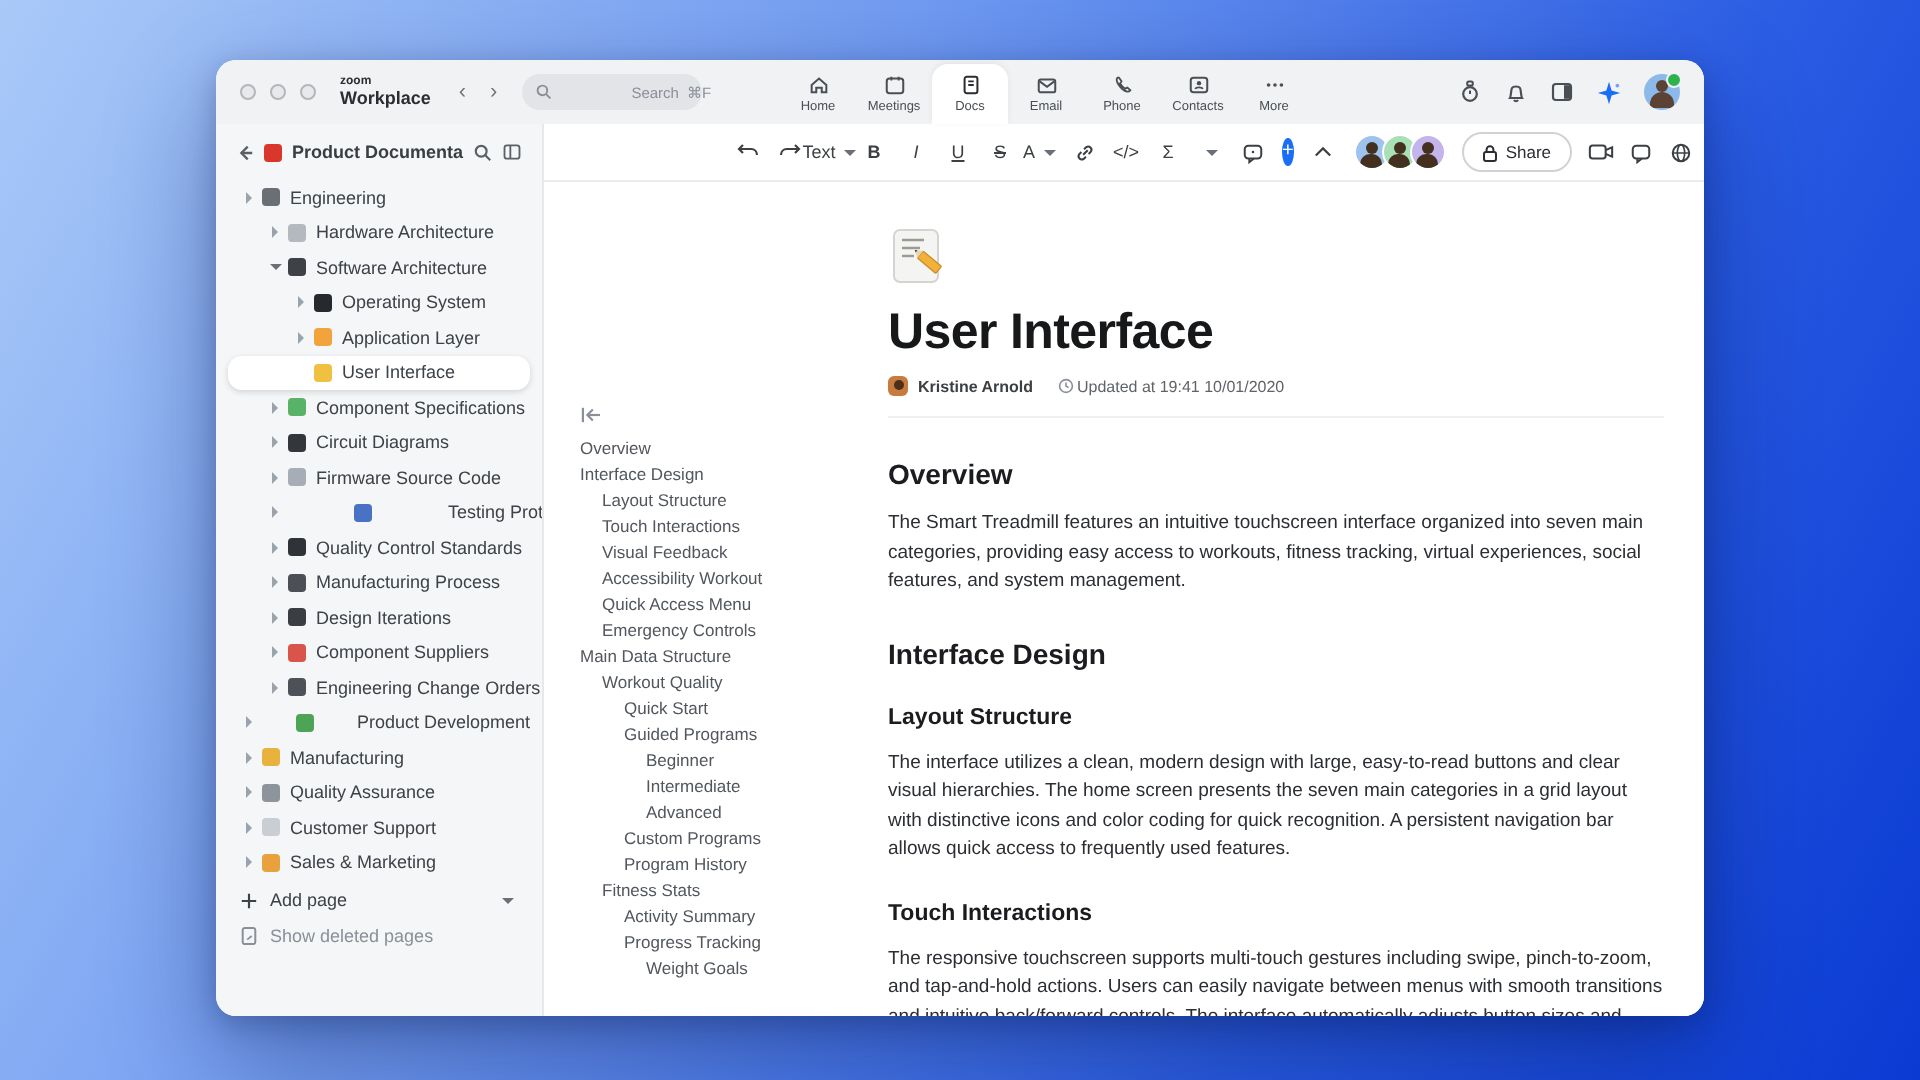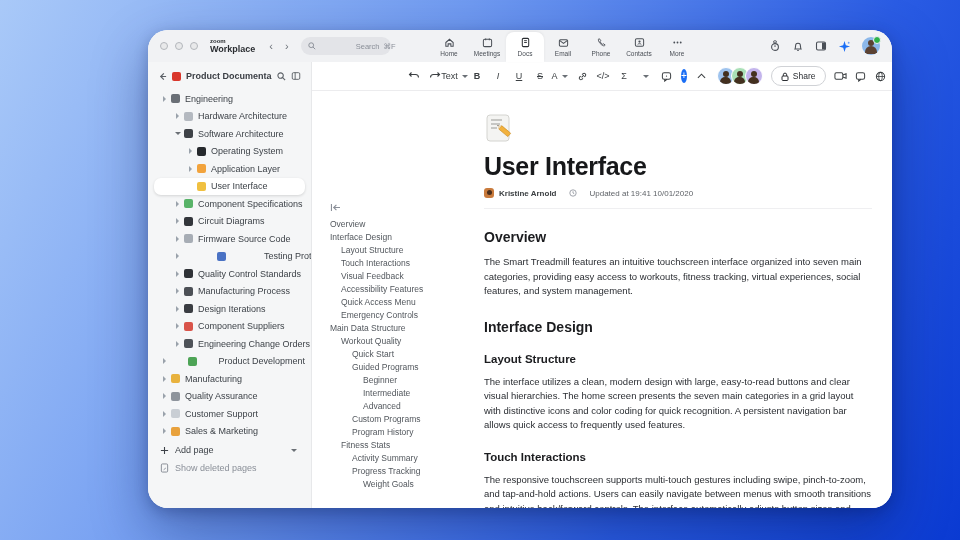--- a/index.html
+++ b/index.html
@@ -1,22 +1,22 @@
 <!DOCTYPE html>
 <html><head>
 <meta charset="utf-8">
 <style>
   html,body{margin:0;padding:0;width:960px;height:540px;overflow:hidden;
     font-family:"Liberation Sans","DejaVu Sans",sans-serif;
     -webkit-font-smoothing:antialiased;}
   .desktop{position:absolute;inset:0;
     background:linear-gradient(118deg,#a9c9f8 0%,#6f9af1 38%,#2a5ce4 72%,#0a3ad2 100%);}
   .window{position:absolute;left:108px;top:30px;width:744px;height:478px;
-    border-radius:20px;overflow:hidden;background:#fff;
-    box-shadow:0 22px 55px rgba(4,20,80,.38),0 4px 14px rgba(4,20,80,.25);margin-left:40px;}
+    border-radius:10px;overflow:hidden;background:#fff;
+    box-shadow:0 22px 55px rgba(4,20,80,.38),0 4px 14px rgba(4,20,80,.25);}
   
   .titlebar{position:relative;height:32px;background:#f1f2f4;display:flex;align-items:center;}
   .lights{display:flex;gap:7px;margin-left:12px;}
   .light{width:8px;height:8px;border-radius:50%;border:1px solid #b3b6bb;box-sizing:border-box;background:#e8e9ea;}
   .logo{margin-left:12px;line-height:1;}
   .logo .lt{font-size:6px;font-weight:bold;color:#2a2d31;display:block;}
   .logo .lb{font-size:9px;font-weight:bold;color:#2a2d31;display:block;margin-top:1px;}
   .navchev{display:flex;gap:12px;margin-left:14px;color:#6e737a;font-size:11px;}
   .navchev span{cursor:default;}
   .searchpill{margin-left:12px;width:90px;height:18px;border-radius:9px;background:#e3e4e8;
@@ -77,21 +77,21 @@
   .outline{width:162px;flex:none;padding:12px 0 0 18px;box-sizing:border-box;}
   .ocollapse{color:#8a8f98;margin-top:100px;margin-bottom:6px;display:block;}
   .oitem{font-size:8.5px;color:#52575d;line-height:13px;white-space:nowrap;cursor:default;}
   .page{flex:1;padding:22px 20px 0 10px;max-width:392px;box-sizing:content-box;}
   .docicon{width:30px;height:30px;display:block;}
   .doc-h1{font-size:25px;font-weight:bold;color:#17181a;letter-spacing:-.3px;margin:9px 0 7px 0;}
   .byline{display:flex;align-items:center;gap:5px;font-size:8px;color:#5f6368;}
   .byline .auth{font-weight:bold;color:#3c4043;}
   .byav{width:10px;height:10px;border-radius:3px;background:#c97b3d;position:relative;overflow:hidden;flex:none;}
   .byav::after{content:'';position:absolute;left:2.5px;top:2px;width:5px;height:5px;border-radius:50%;background:#4a2f1d;}
-  .byline .upd{margin-left:8px;display:inline-flex;align-items:center;gap:12px;}
+  .byline .upd{margin-left:8px;display:inline-flex;align-items:center;gap:1px;}
   .bydivider{border-bottom:1px solid #efeff1;margin:10px 0 2px 0;}
   .doc-h2{font-size:14px;font-weight:bold;color:#1b1c1f;margin:20px 0 10px 0;}
   .doc-h3{font-size:11.5px;font-weight:bold;color:#1b1c1f;margin:18px 0 10px 0;}
   .doc-p{font-size:9.5px;line-height:14.5px;color:#2b2e33;margin:0 0 6px 0;}
   svg{display:block;}
 </style>
 </head>
 <body>
 
 <div class="desktop">
@@ -487,21 +487,21 @@
                   <path d="M7 2 L4 5 L7 8" fill="none" stroke="#8a8f98" stroke-width="1.2"></path>
                   <line x1="4" y1="5" x2="11" y2="5" stroke="#8a8f98" stroke-width="1.2"></line>
                 </svg>
               </span>
             <div>
                 <div class="oitem" style="padding-left: 0px;">Overview</div>
                 <div class="oitem" style="padding-left: 0px;">Interface Design</div>
                 <div class="oitem" style="padding-left: 11px;">Layout Structure</div>
                 <div class="oitem" style="padding-left: 11px;">Touch Interactions</div>
                 <div class="oitem" style="padding-left: 11px;">Visual Feedback</div>
-                <div class="oitem" style="padding-left: 11px;">Accessibility Features</div>
+                <div class="oitem" style="padding-left: 11px;">Accessibility Workout</div>
                 <div class="oitem" style="padding-left: 11px;">Quick Access Menu</div>
                 <div class="oitem" style="padding-left: 11px;">Emergency Controls</div>
                 <div class="oitem" style="padding-left: 0px;">Main Data Structure</div>
                 <div class="oitem" style="padding-left: 11px;">Workout Quality</div>
                 <div class="oitem" style="padding-left: 22px;">Quick Start</div>
                 <div class="oitem" style="padding-left: 22px;">Guided Programs</div>
                 <div class="oitem" style="padding-left: 33px;">Beginner</div>
                 <div class="oitem" style="padding-left: 33px;">Intermediate</div>
                 <div class="oitem" style="padding-left: 33px;">Advanced</div>
                 <div class="oitem" style="padding-left: 22px;">Custom Programs</div>

